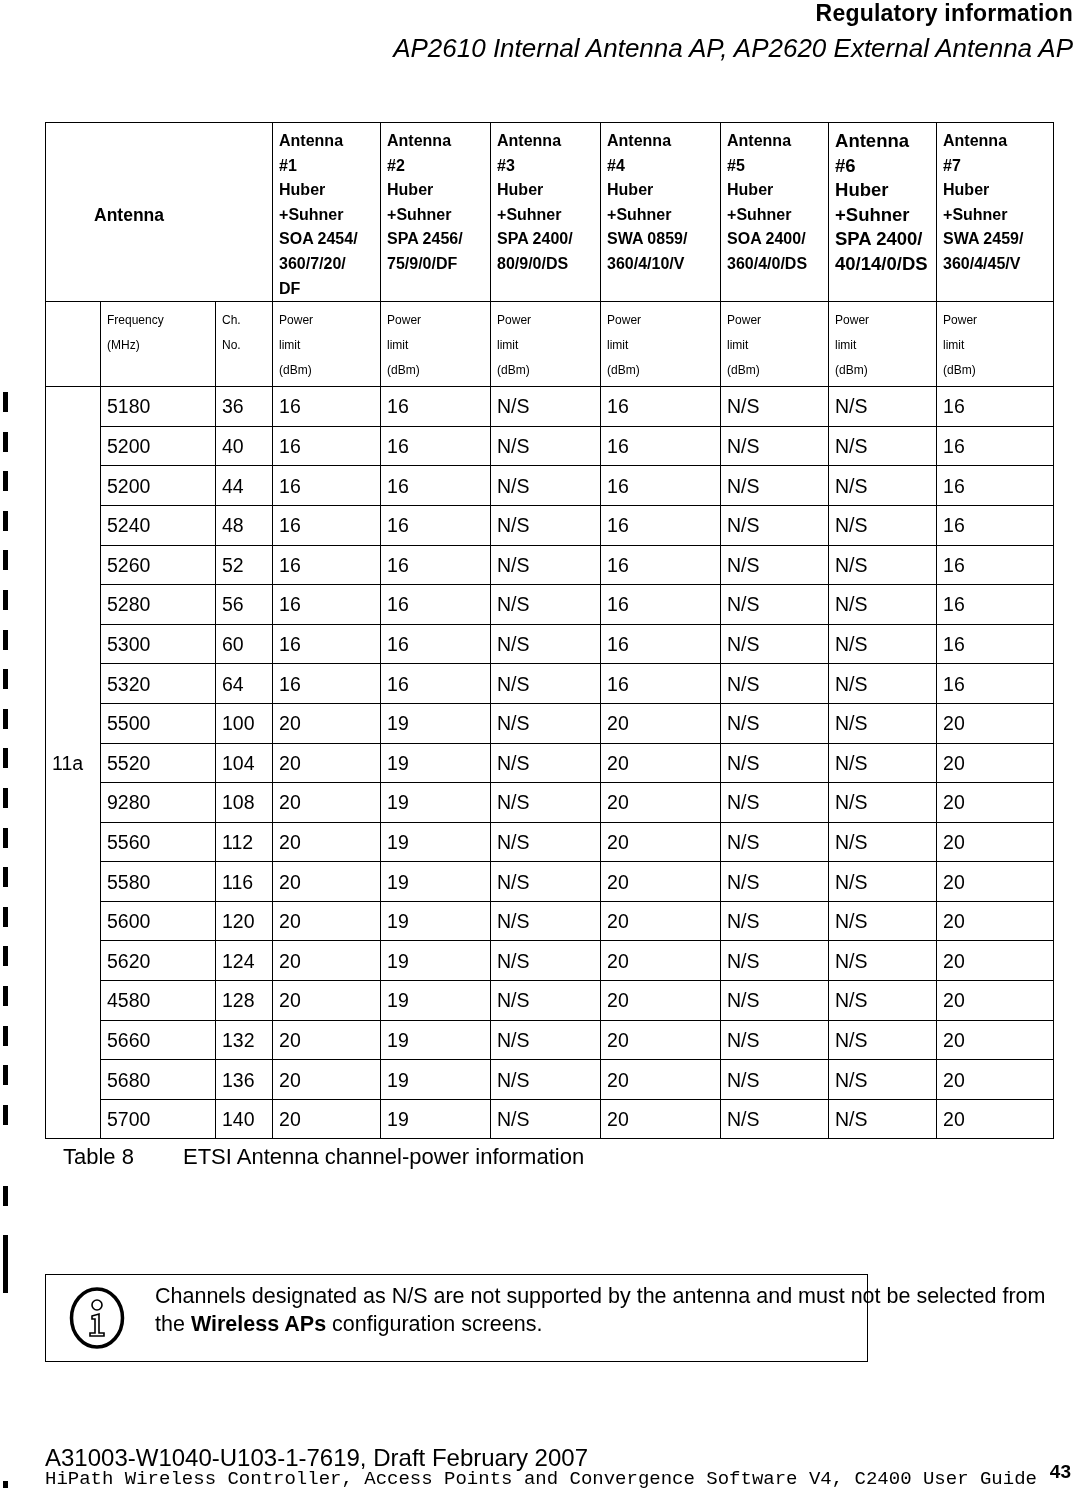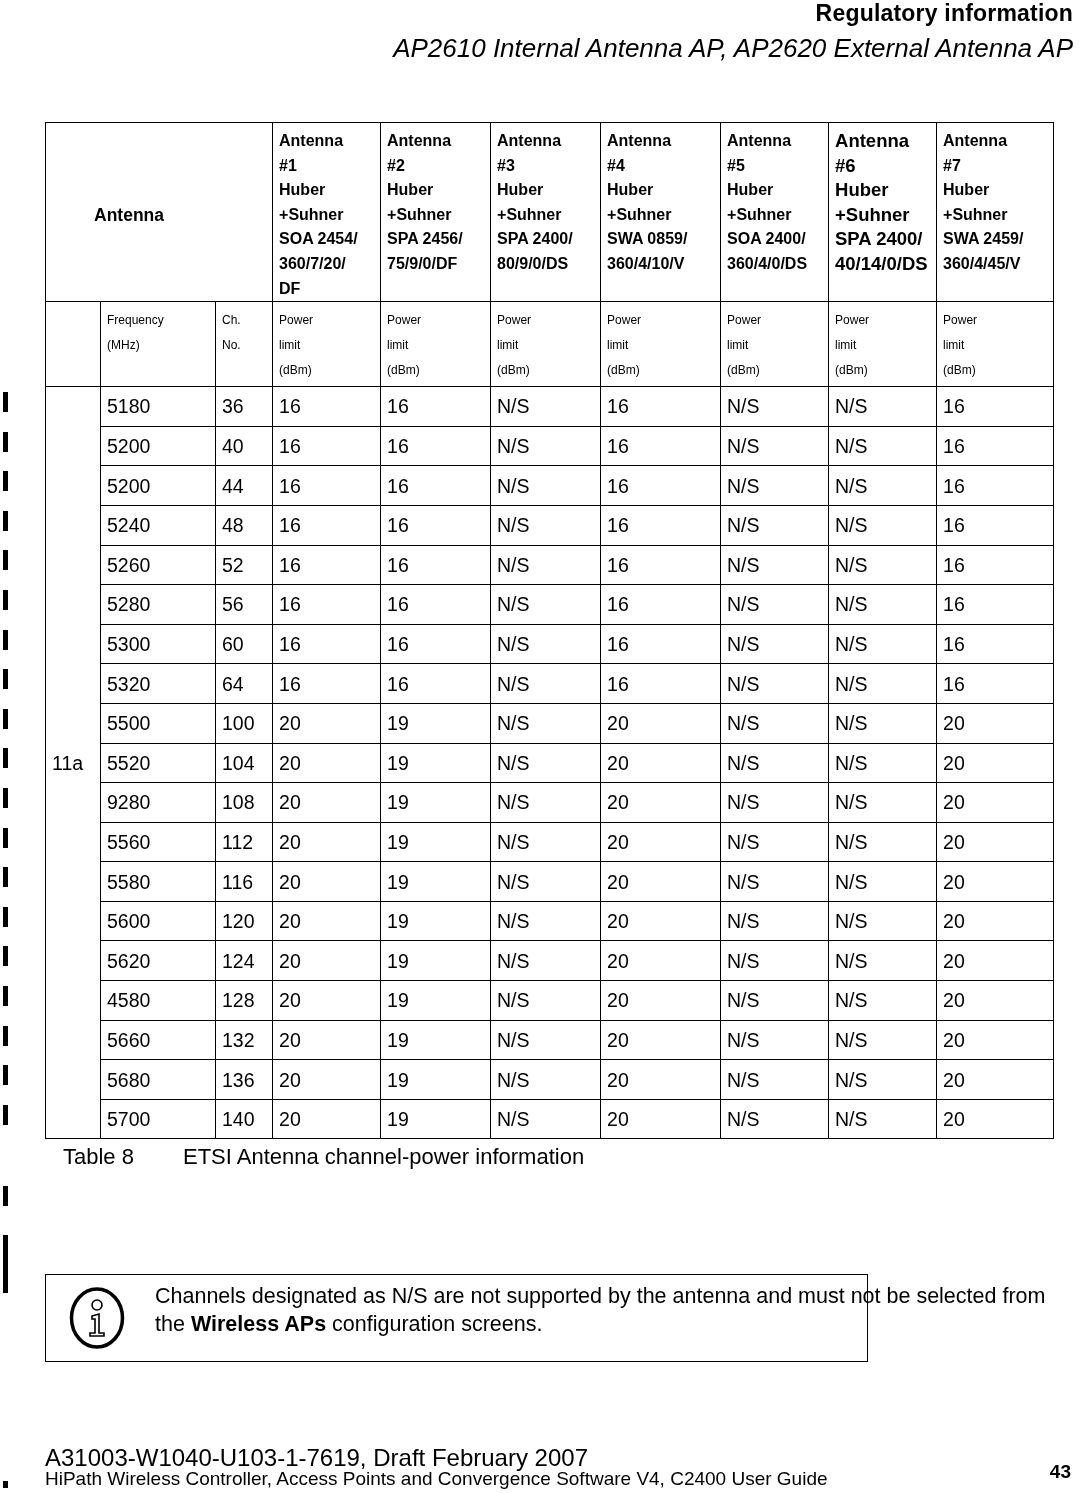--- a/index.html
+++ b/index.html
@@ -42,21 +42,21 @@
     border: 1.5px solid #000; box-sizing: border-box; margin-top: 47px;
   }
   .note-icon {
     position: absolute; left: 22px; top: 11px; width: 58px; height: 64px;
   }
   .note-text {
     position: absolute; left: 109px; top: 7px; width: 900px;
     font-size: 21.5px; line-height: 28px;
   }
   .footer1 { position: absolute; left: 45px; top: 1444px; font-size: 24px; }
-  .footer2 { position: absolute; left: 45px; top: 1468px; font-size: 19px; }
+  .footer2 { position: absolute; left: 45px; top: 1468px; font-size: 19px; font-family: Liberation Mono, monospace; }
   .pagenum { position: absolute; right: 8px; top: 1461px; font-size: 19px; font-weight: bold; }
   .footbar { position: absolute; left: 3px; top: 1481px; width: 5px; height: 7px; background: #000; }
 </style>
 </head>
 <body>
 
 <div class="hdr-title">Regulatory information</div>
 <div class="hdr-sub">AP2610 Internal Antenna AP, AP2620 External Antenna AP</div>
 
 <table class="main">

